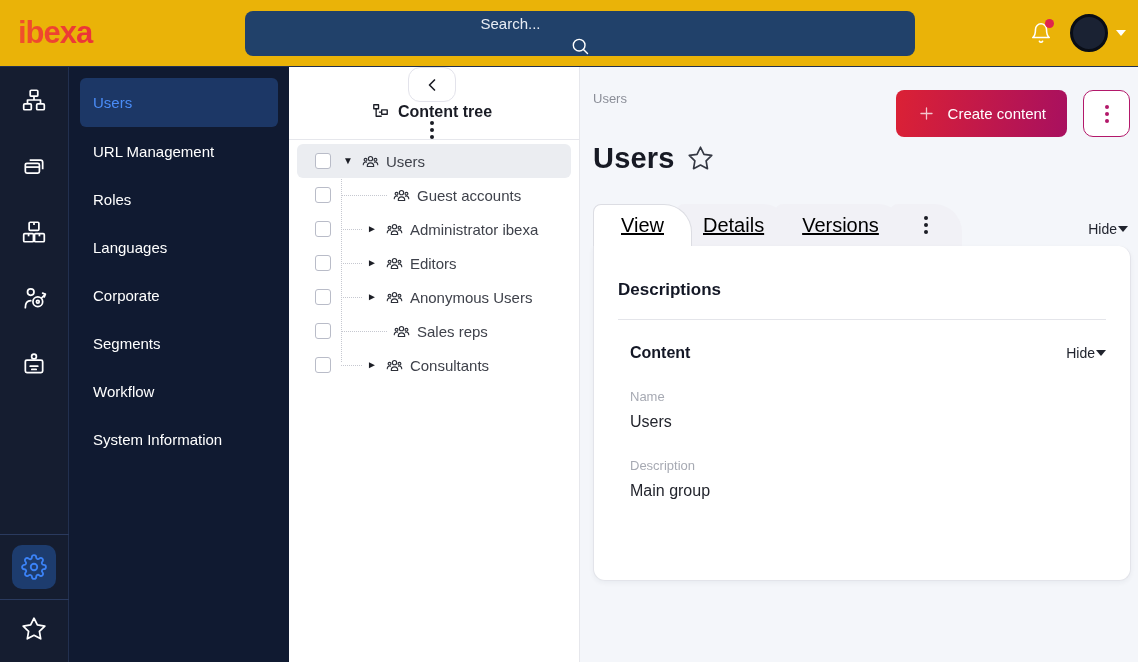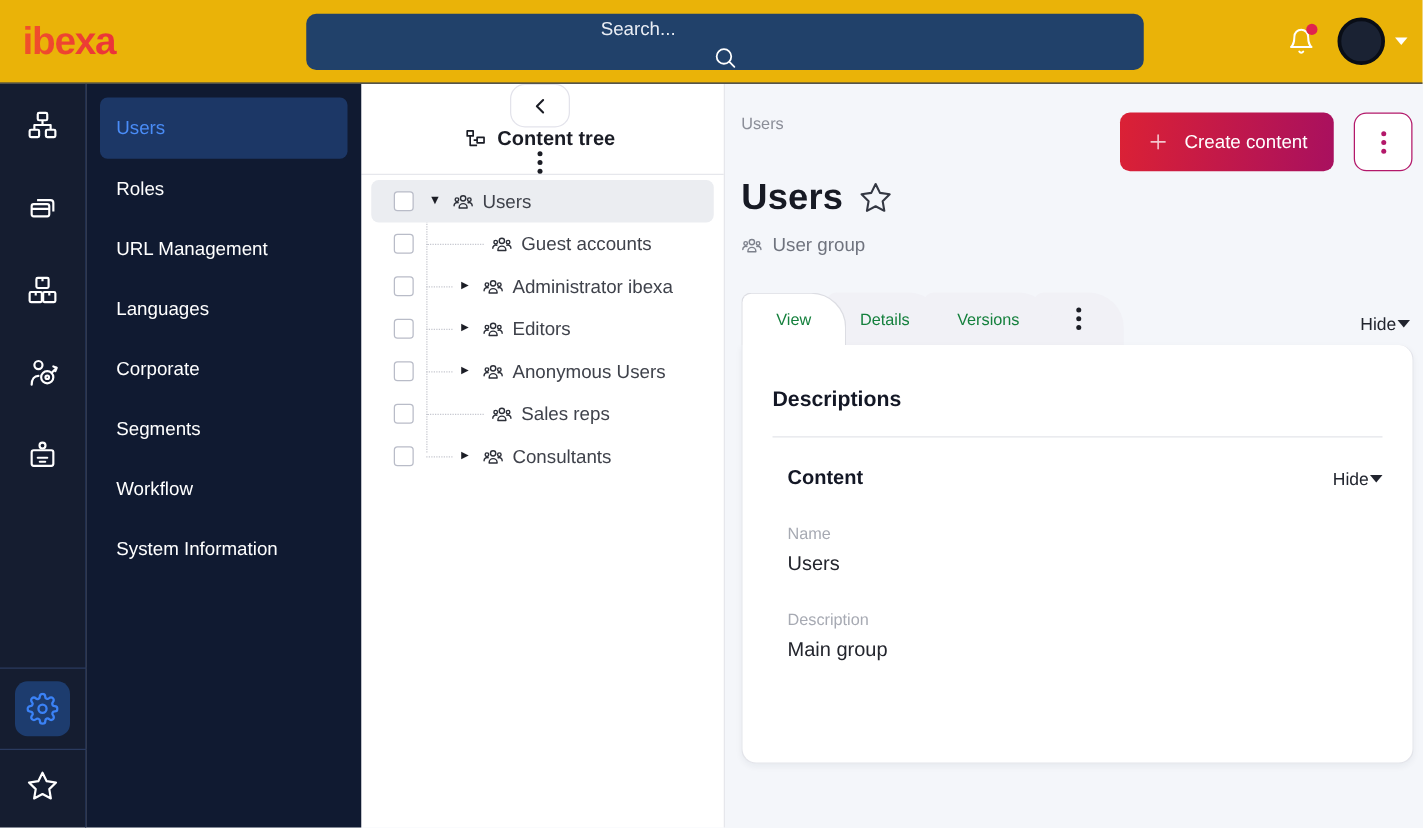--- a/index.html
+++ b/index.html
@@ -93,22 +93,22 @@
   .more-btn .kebab i { background:#b3186a; }
   .title-row { margin-top:36px; display:flex; align-items:center; gap:12px; }
   .page-title { font-size:29px; font-weight:bold; color:#171a24; letter-spacing:.2px; }
   .title-star { color:#343843; display:flex; cursor:pointer; }
   .subtitle-row { margin-top:13px; display:flex; align-items:center; gap:8px; color:#6f737e;
     font-size:15px; }
   .subtitle-row .tico { color:#7d818c; display:flex; }
 
   .tabs-row { position:relative; margin-top:29px; height:42px; display:flex; align-items:flex-end; }
   .tab { height:42px; padding:0 27px; display:flex; align-items:center; justify-content:center;
-    font-size:13px; color:#15803d; background:#f1f1f6; border-radius:8px 28px 0 0; cursor:pointer;
-    margin-right:-16px; }
+    font-size:20px; color:#000000; background:#f1f1f6; border-radius:8px 28px 0 0; cursor:pointer;
+    margin-right:-16px;text-decoration:underline; }
   .tab.active { background:#fff; border:1px solid #dcdde3; border-bottom:none; z-index:4; }
   .tab.t1 { z-index:3; } .tab.t2 { z-index:2; } .tab.t3 { z-index:1; padding:0 34px; }
   .hide-link { position:absolute; right:3px; bottom:9px; display:flex; align-items:center; gap:1px;
     font-size:14px; color:#21242e; cursor:pointer; }
   .caret-down { width:0; height:0; border-left:5px solid transparent; border-right:5px solid transparent;
     border-top:6px solid #21242e; }
 
   .card { position:relative; z-index:3; background:#fff; border:1px solid #e3e4ea; border-top:none;
     border-radius:0 12px 12px 12px; height:335px; box-shadow:0 2px 5px rgba(20,30,60,.05);
     padding:27px 24px 0 24px; }
@@ -214,22 +214,22 @@
     <span class="rail-star">
       <svg width="26" height="26" viewBox="0 0 24 24" fill="none" stroke="currentColor" stroke-width="1.6" stroke-linejoin="round">
           <polygon points="12 2 15.09 8.26 22 9.27 17 14.14 18.18 21.02 12 17.77 5.82 21.02 7 14.14 2 9.27 8.91 8.26"></polygon>
         </svg>
     </span>
   </div>
 </nav>
 
 <nav class="menu">
   <div class="menu-item active">Users</div>
+  <div class="menu-item">URL Management</div>
   <div class="menu-item">Roles</div>
-  <div class="menu-item">URL Management</div>
   <div class="menu-item">Languages</div>
   <div class="menu-item">Corporate</div>
   <div class="menu-item">Segments</div>
   <div class="menu-item">Workflow</div>
   <div class="menu-item">System Information</div>
 </nav>
 
 <aside class="tree-panel">
   <div class="tree-header">
     <button class="back-btn">
@@ -362,28 +362,20 @@
   </div>
 
   <div class="title-row">
     <h1 class="page-title">Users</h1>
     <span class="title-star">
       <svg width="27" height="27" viewBox="0 0 24 24" fill="none" stroke="currentColor" stroke-width="1.5" stroke-linejoin="round">
           <polygon points="12 2 15.09 8.26 22 9.27 17 14.14 18.18 21.02 12 17.77 5.82 21.02 7 14.14 2 9.27 8.91 8.26"></polygon>
         </svg>
     </span>
   </div>
-  <div class="subtitle-row">
-    <span class="tico">
-        <svg width="17" height="17" viewBox="0 0 24 24">
-          <use href="#g-users"></use>
-        </svg>
-      </span>
-    <span>User group</span>
-  </div>
 
   <div class="tabs-row">
     <div class="tab active">View</div>
     <div class="tab t1">Details</div>
     <div class="tab t2">Versions</div>
     <div class="tab t3">
       <span class="kebab">
           <i></i>
           <i></i>
           <i></i>

